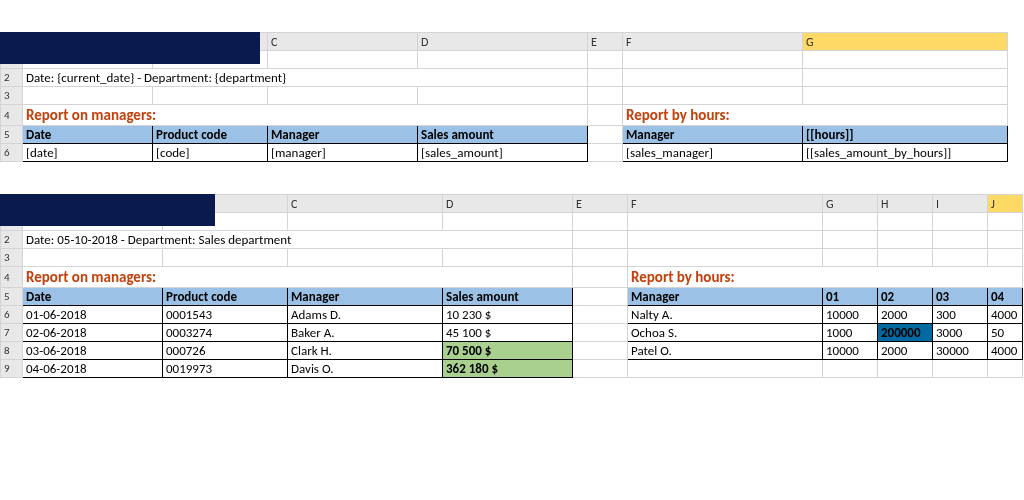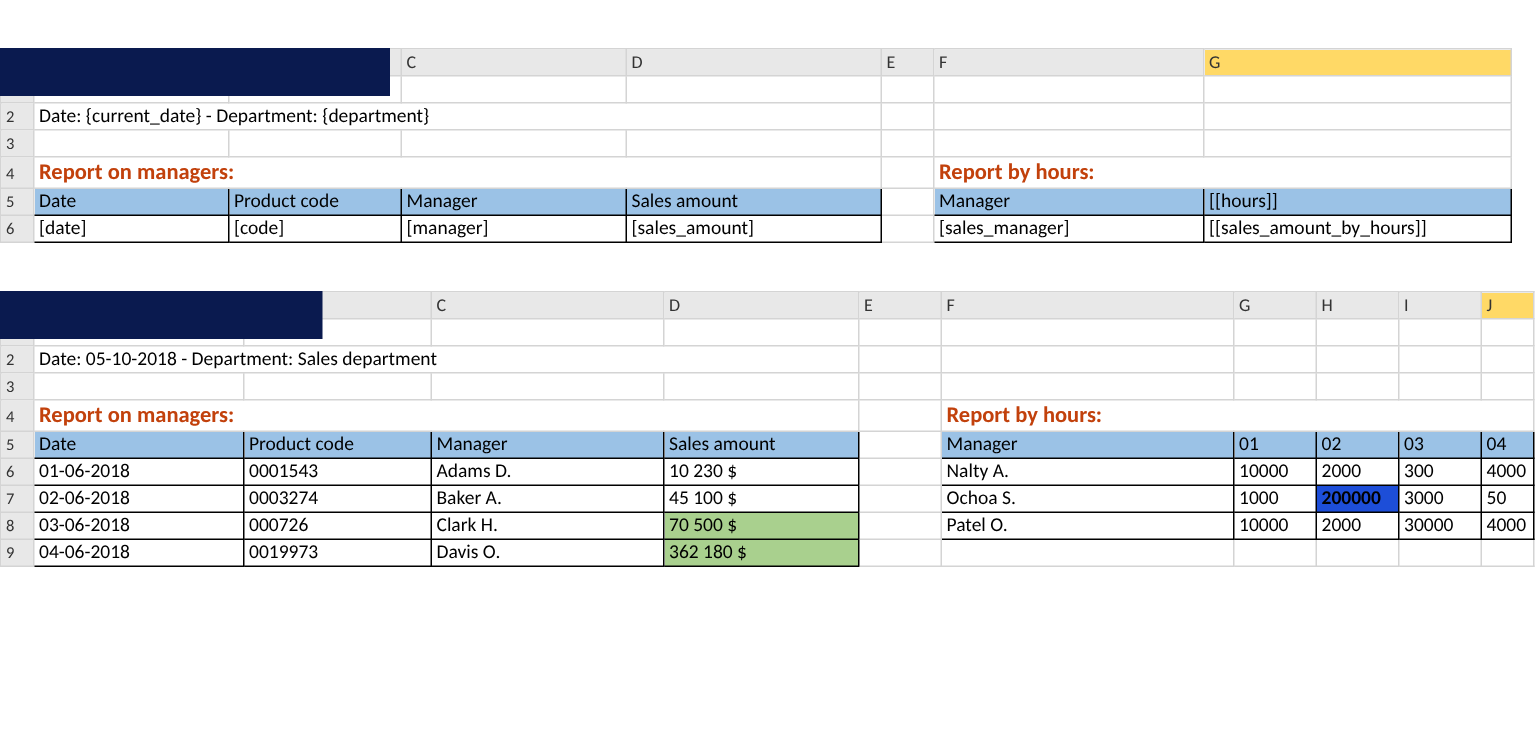--- a/index.html
+++ b/index.html
@@ -54,31 +54,31 @@
     background: #ffd966;
   }
   .section-title {
     font-weight: bold;
     font-size: 15px;
     color: #c2410c;
   }
   .tbl-header {
     background: #9bc2e6;
     border: 1px solid #000 !important;
-    font-weight: normal;
+    font-weight: bold;
   }
   .tbl-cell {
     border: 1px solid #000 !important;
   }
   .hl {
     background: #a9d08e;
-    font-weight: normal;
+    font-weight: bold;
   }
   .hl2 {
-    background: #1d4ed8;
+    background: #0369a1;
     font-weight: bold;
   }
   .num {
     text-align: right;
   }
   .corner {
     background: #e8e8e8;
     border: 1px solid #c0c0c0;
     width: 22px;
   }

